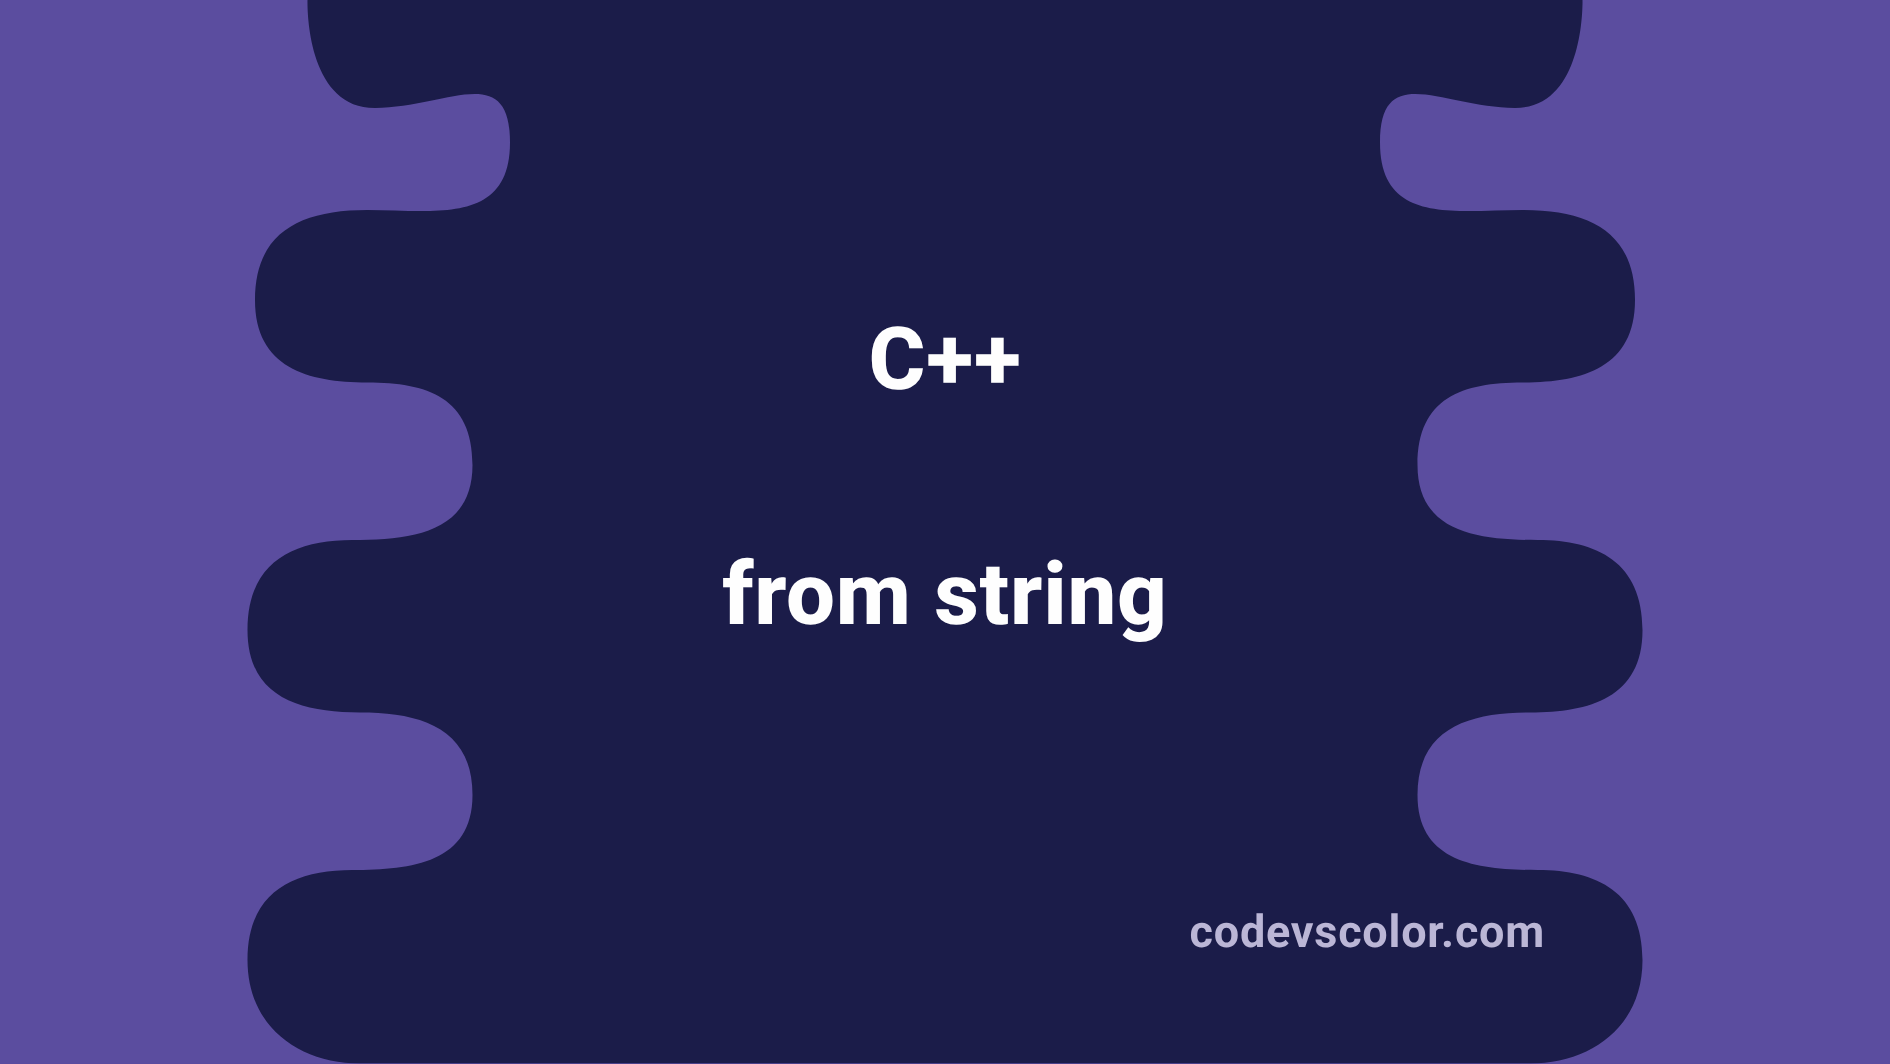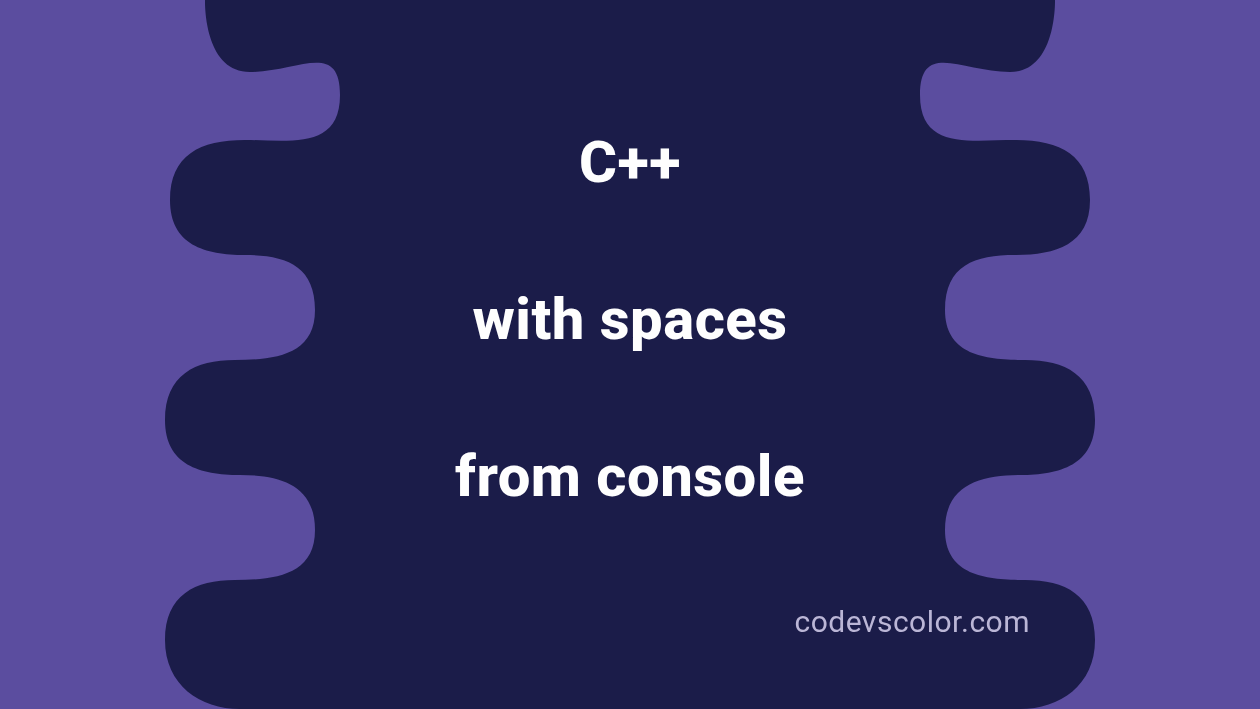--- a/index.html
+++ b/index.html
@@ -29,21 +29,21 @@
     white-space: pre-line;
     letter-spacing: 0.5px;
   }
   .watermark {
     position: absolute;
     right: 230px;
     bottom: 70px;
     z-index: 2;
     color: #bbb6d6;
     font-size: 30px;
-    font-weight: 400;
+    font-weight: 700;
     letter-spacing: 0.5px;
     margin-left: 23px;
   }
 </style>
 </head>
 <body>
 
 <svg class="blob" viewBox="0 0 1260 709" preserveAspectRatio="none">
   <path fill="#1b1c49" d="
     M 205 0
@@ -73,17 +73,16 @@
     C 205 255 170 245 170 200
     C 170 155 200 140 245 140
     C 290 140 340 150 340 95
     C 340 40 297 72 250 72
     C 203 72 205 0 205 0
     Z"></path>
 </svg>
 
 <div class="headline">
   <div>C++</div>
-  <div>with spaces</div>
-  <div>from console</div>
+  <div>from string</div>
 </div>
 
 <div class="watermark">codevscolor.com</div>
 
 </body></html>

